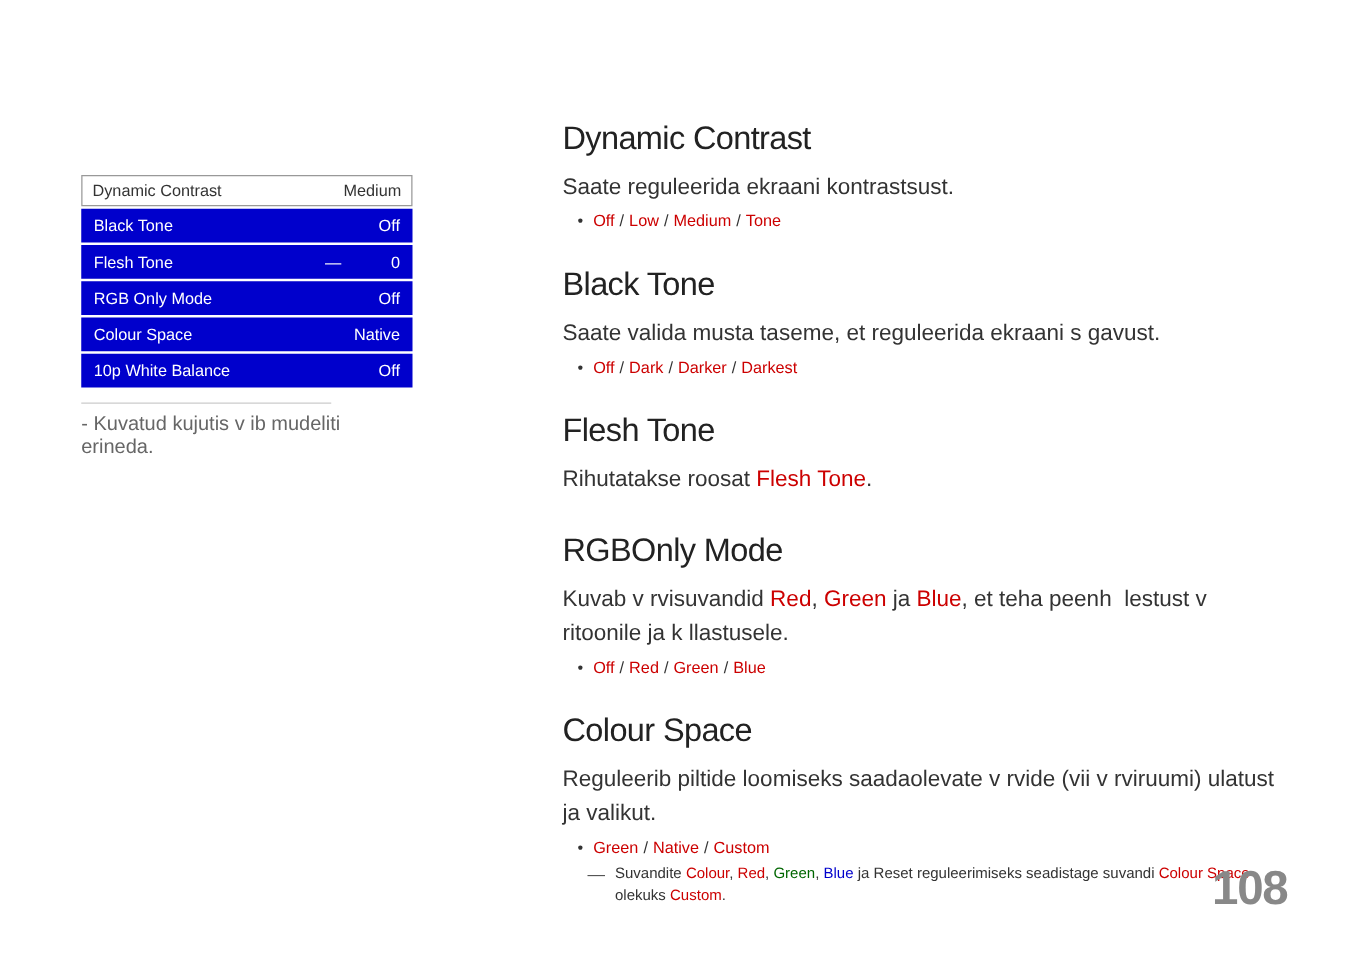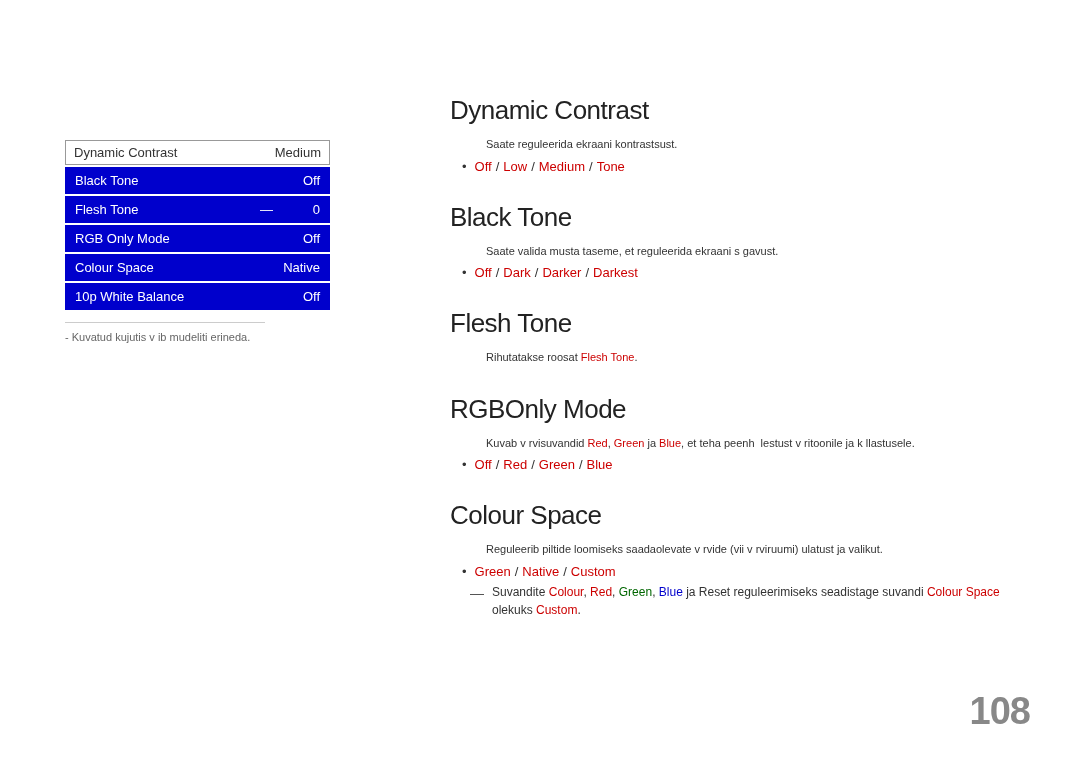--- a/index.html
+++ b/index.html
@@ -64,21 +64,21 @@
     }
 
     .divider-line {
       border: none;
       border-top: 1px solid #ccc;
       margin: 12px 0 8px 0;
       width: 200px;
     }
 
     .note-text {
-      font-size: 11px;
+      font-size: 16px;
       color: #666;
       margin-top: 4px;
     }
 
     
     .right-content {
       position: absolute;
       left: 450px;
       top: 95px;
       width: 570px;
@@ -90,25 +90,24 @@
 
     .section-title {
       font-size: 26px;
       font-weight: 300;
       color: #222;
       letter-spacing: -0.5px;
       margin-bottom: 10px;
     }
 
     .section-desc {
-      font-size: 11px;
+      font-size: 18px;
       color: #333;
       margin-bottom: 6px;
       line-height: 1.5;
-      margin-left: 36px;
     }
 
     .section-options {
       font-size: 13px;
       color: #333;
       display: flex;
       align-items: center;
       gap: 4px;
       margin-left: 12px;
     }

